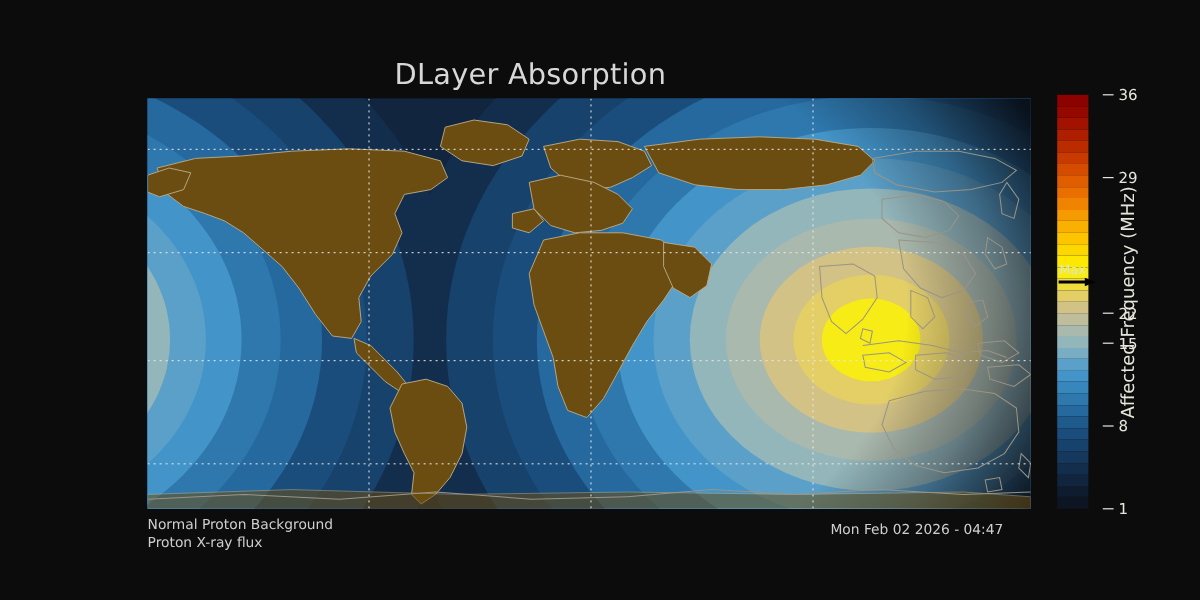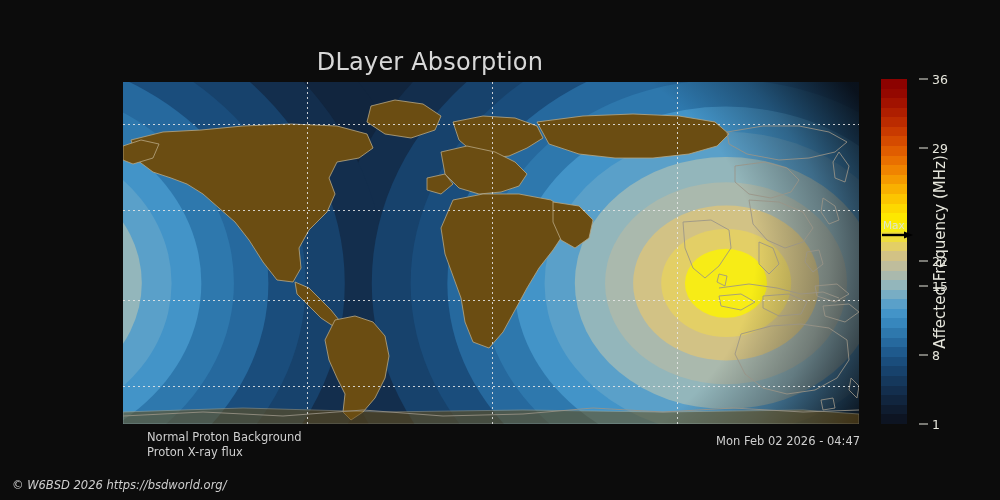--- a/index.html
+++ b/index.html
@@ -1,21 +1,21 @@
 <!DOCTYPE html>
 <html><head>
 <meta charset="utf-8">
 <style>
   html,body{margin:0;padding:0;background:#0c0c0c;}
   body{width:1000px;height:500px;overflow:hidden;font-family:"DejaVu Sans","Liberation Sans",sans-serif;}
   #root{position:relative;width:1000px;height:500px;background:#0c0c0c;}
 
   
   #title{
-    position:absolute;left:0;top:48px;width:860px;text-align:center;
+    position:absolute;left:12px;top:48px;width:860px;text-align:center;
     color:#d8d8d8;font-size:24px;letter-spacing:.2px;
   }
 
   
   #map{
     position:absolute;left:123px;top:82px;width:736px;height:342px;
     background:#111a28;overflow:hidden;
   }
   #mapclip{position:absolute;inset:0;overflow:hidden;}
 
@@ -67,21 +67,21 @@
     color:#e6e6dc;font-size:15px;
   }
   #cblabel span{transform:rotate(-90deg);white-space:nowrap;}
 
   
   #maxmark{position:absolute;left:881px;width:60px;height:26px;}
   #maxtxt{position:absolute;left:2px;top:-3px;color:#dfe6c8;font-size:10.5px;}
   #maxarrow{position:absolute;left:1px;top:9px;width:34px;height:8px;}
 
   
-  .foot{position:absolute;color:#cfcfcf;font-size:11.5px;margin-left:24px;}
+  .foot{position:absolute;color:#cfcfcf;font-size:11.5px;}
   #f1{left:123px;top:430px;}
   #f2{left:123px;top:445px;}
   #fdate{left:692px;top:434px;}
   #copy{position:absolute;left:12px;top:478px;color:#cfcfcf;font-size:11.5px;
         font-style:italic;}
 </style>
 </head>
 <body>
 
 <div id="root">
@@ -277,14 +277,13 @@
     <div id="maxtxt">Max</div>
     <svg id="maxarrow" viewBox="0 0 34 8">
       <path d="M0 4 L24 4" stroke="#000" stroke-width="2.4" fill="none"></path>
       <path d="M22 0.4 L31 4 L22 7.6 Z" fill="#000"></path>
     </svg>
   </div>
 
   <div class="foot" id="f1">Normal Proton Background</div>
   <div class="foot" id="f2">Proton X-ray flux</div>
   <div class="foot" id="fdate">Mon Feb 02 2026 - 04:47</div>
-  <div id="copy">© W6BSD 2026 https://bsdworld.org/</div>
 </div>
 
 </body></html>

